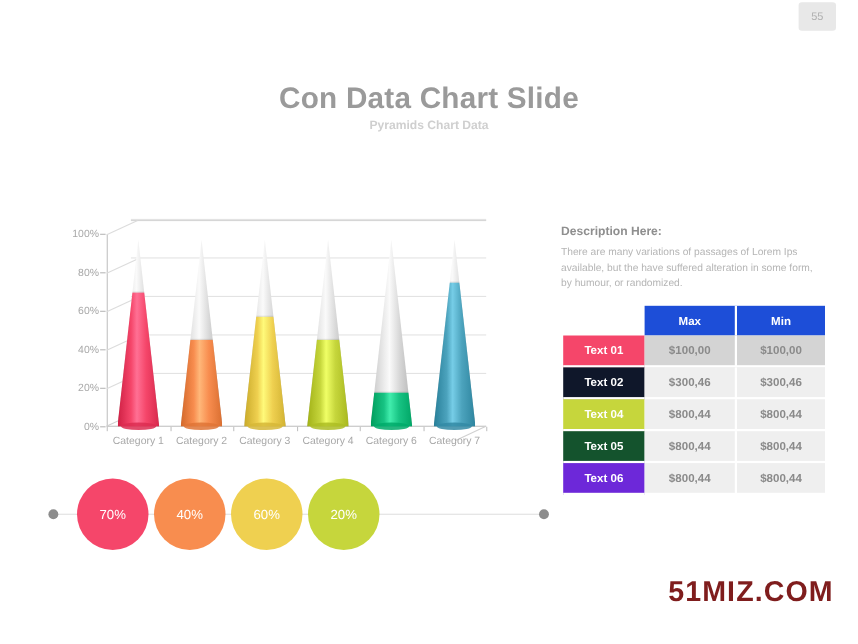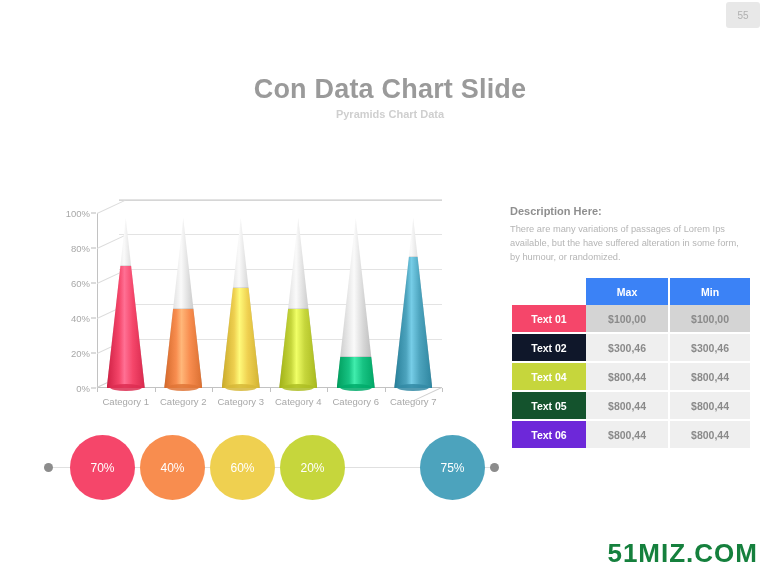--- a/index.html
+++ b/index.html
@@ -52,39 +52,39 @@
   
   .desc-title{position:absolute;left:510px;top:205px;font-size:11px;font-weight:bold;color:#8f8f8f;}
   .desc-body{position:absolute;left:510px;top:222px;width:240px;font-size:9.3px;
      line-height:14px;color:#b5b5b5;}
 
   .table{position:absolute;left:512px;top:278px;width:238px;border-collapse:separate;
      border-spacing:0;}
   .table td,.table th{height:27px;font-size:10.5px;text-align:center;padding:0;
      font-weight:bold;}
   .table .corner{background:#fff;width:72px;}
-  .table th{background:#3b82f6;color:#fff;border-right:2px solid #fff;}
+  .table th{background:#1d4ed8;color:#fff;border-right:2px solid #fff;}
   .table th:last-child{border-right:none;}
   .table .lbl{width:72px;color:#fff;font-size:10.5px;border-bottom:2px solid #fff;}
   .table .val{color:#8a8a8a;border-right:2px solid #fff;border-bottom:2px solid #fff;
      font-weight:bold;}
   .table .val:last-child{border-right:none;}
   .row-dark .val{background:#d4d4d4;}
   .row-light .val{background:#efefef;}
 
   
   .circles{position:absolute;left:38px;top:435px;width:460px;height:65px;}
   .cline{position:absolute;left:10px;top:32px;width:448px;height:1px;background:#e0e0e0;}
   .enddot{position:absolute;top:28px;width:9px;height:9px;border-radius:50%;background:#8c8c8c;}
   .circ{position:absolute;top:0;width:65px;height:65px;border-radius:50%;
      display:flex;align-items:center;justify-content:center;color:#fff;
      font-size:12px;font-weight:normal;}
 
-  .wm{position:absolute;right:22px;bottom:16px;font-size:26px;font-weight:bold;
-     color:#15803d;letter-spacing:1px;}
+  .wm{position:absolute;right:22px;bottom:32px;font-size:26px;font-weight:bold;
+     color:#7f1d1d;letter-spacing:1px;}
 </style>
 </head>
 <body>
 
 <div class="page-chip">
   <span>55</span>
 </div>
 
 <div class="title">Con Data Chart Slide</div>
 <div class="subtitle">Pyramids Chart Data</div>
@@ -231,18 +231,15 @@
     </div>
     <div class="circ" style="left:102px;background:#f88d4f">
       <span>40%</span>
     </div>
     <div class="circ" style="left:172px;background:#efd050">
       <span>60%</span>
     </div>
     <div class="circ" style="left:242px;background:#c6d63c">
       <span>20%</span>
     </div>
-    <div class="circ" style="left:382px;background:#4ca3bd">
-      <span>75%</span>
-    </div>
   </div>
 
 <div class="wm">51MIZ.COM</div>
 
 </body></html>

